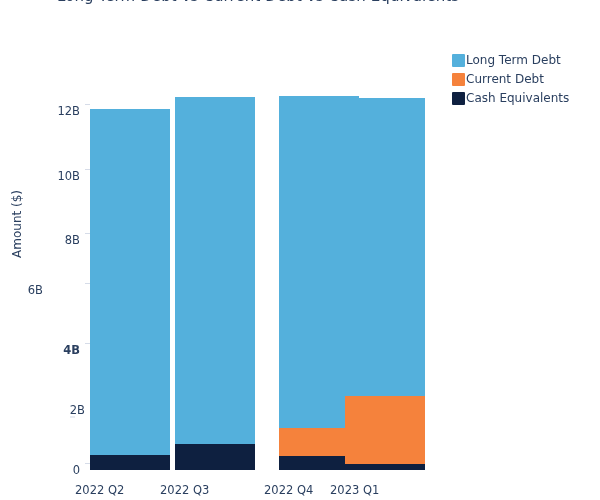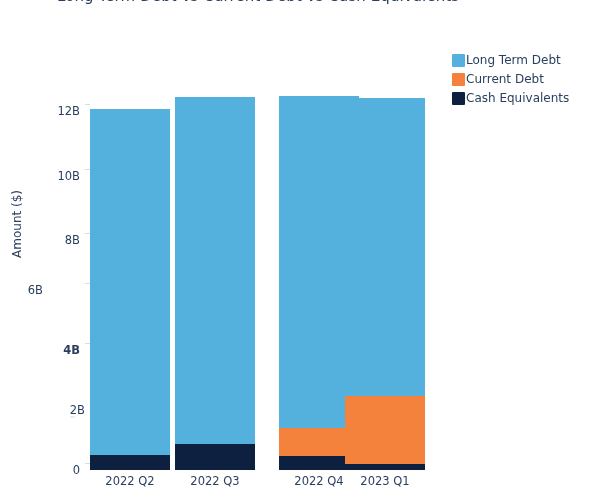--- a/index.html
+++ b/index.html
@@ -89,22 +89,21 @@
   .seg.long   { background: #54b0dc; }
   .seg.curr   { background: #f5823c; }
   .seg.cash   { background: #0e2040; }
 
   
   .xtick {
     position: absolute;
     top: 100%;
     width: 110px;
     margin-left: -15px;
-    text-align: center;
-    padding-top: 4px;
+    padding-top: 13px;
     font-size: 11.5px;
     color: #2a3f5f;
     white-space: nowrap;
   }
 
   
   .legend {
     position: absolute;
     left: 452px;
     top: 52px;

